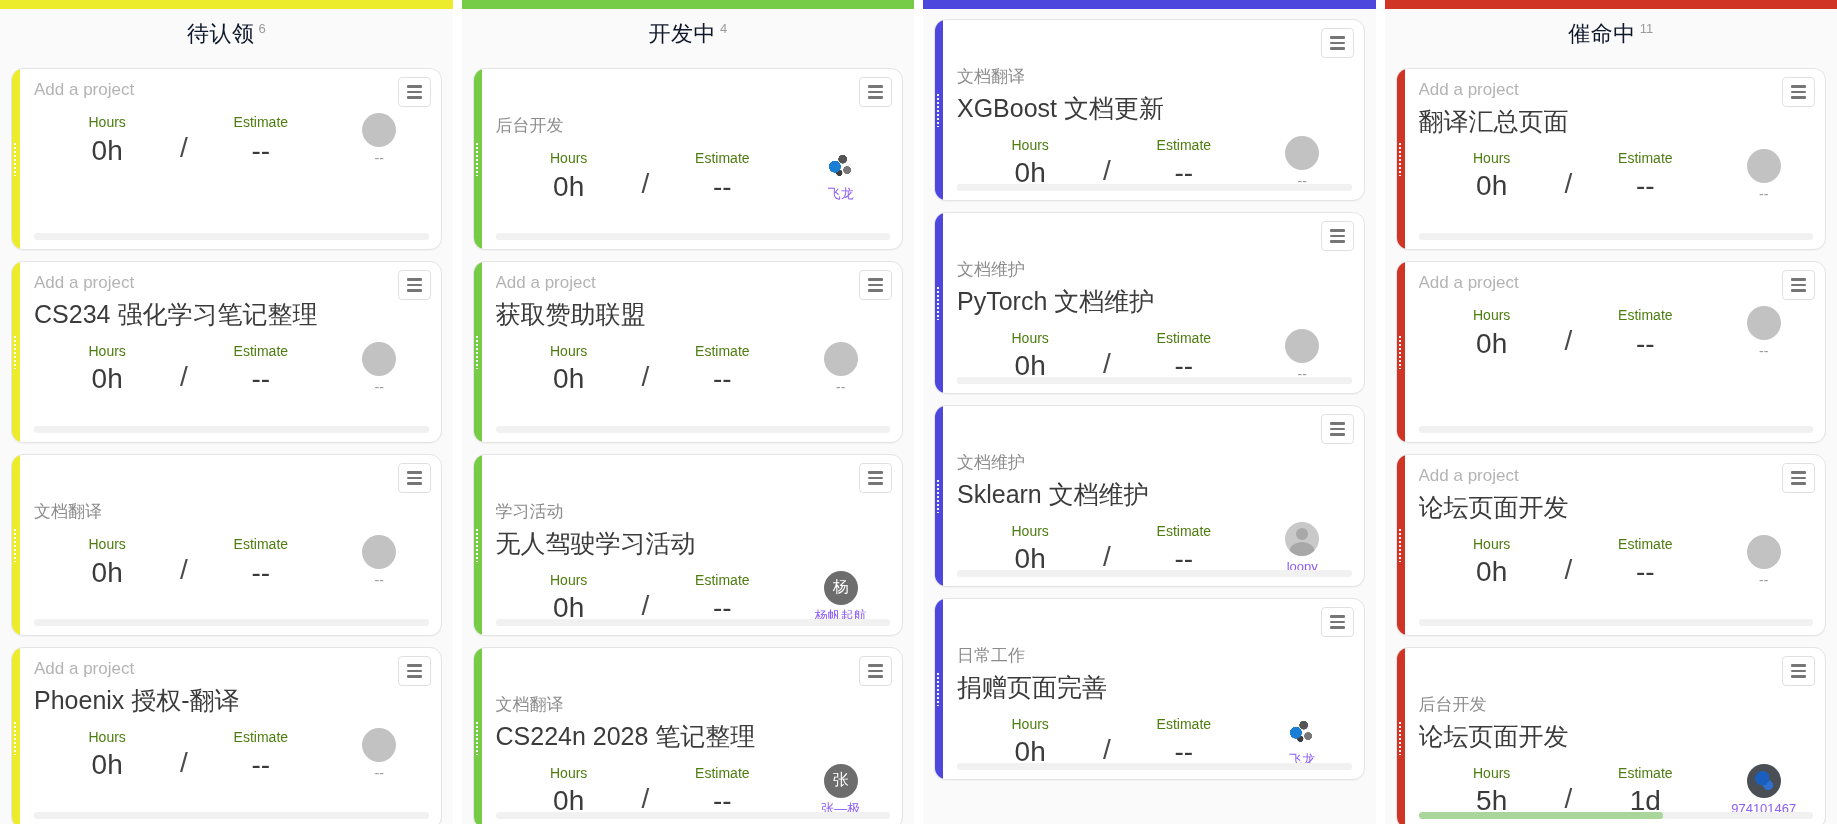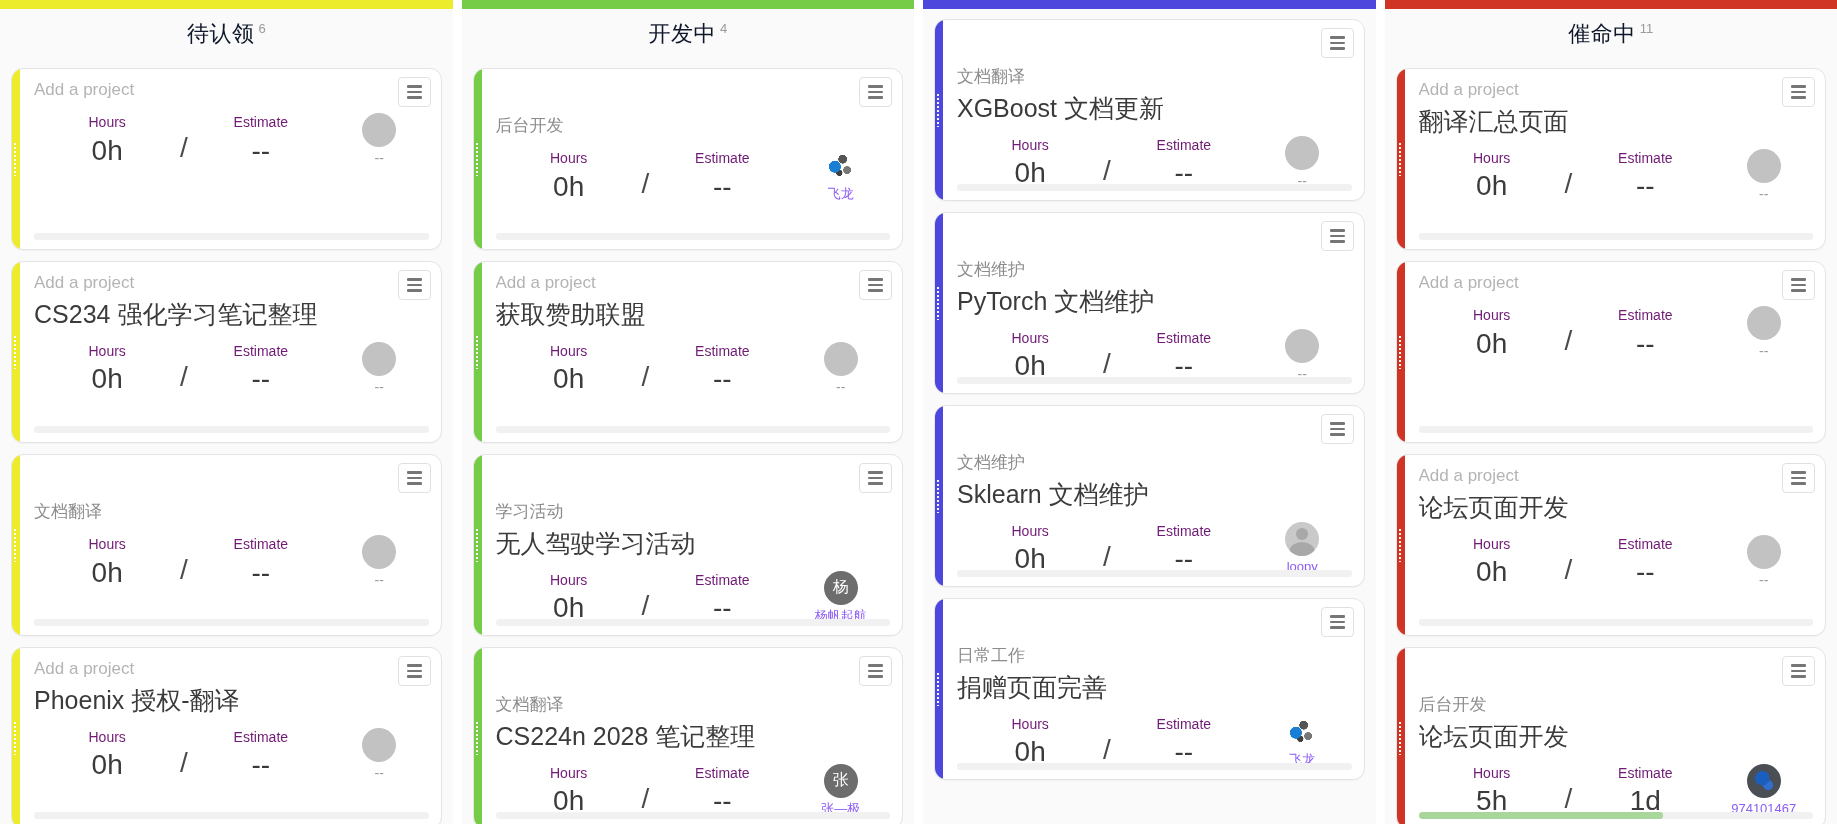--- a/index.html
+++ b/index.html
@@ -136,21 +136,21 @@
     align-items: flex-start;
     margin-top: 10px;
     padding-left: 18px;
   }
   .stat {
     width: 112px;
     text-align: center;
   }
   .stat-label {
     font-size: 14px;
-    color: #701a75;
+    color: #4d7c0f;
     line-height: 1.4;
   }
   .stat-value {
     font-size: 28px;
     color: #3b3b3b;
     line-height: 1.25;
     font-weight: 400;
   }
   .stat-sep {
     width: 44px;

